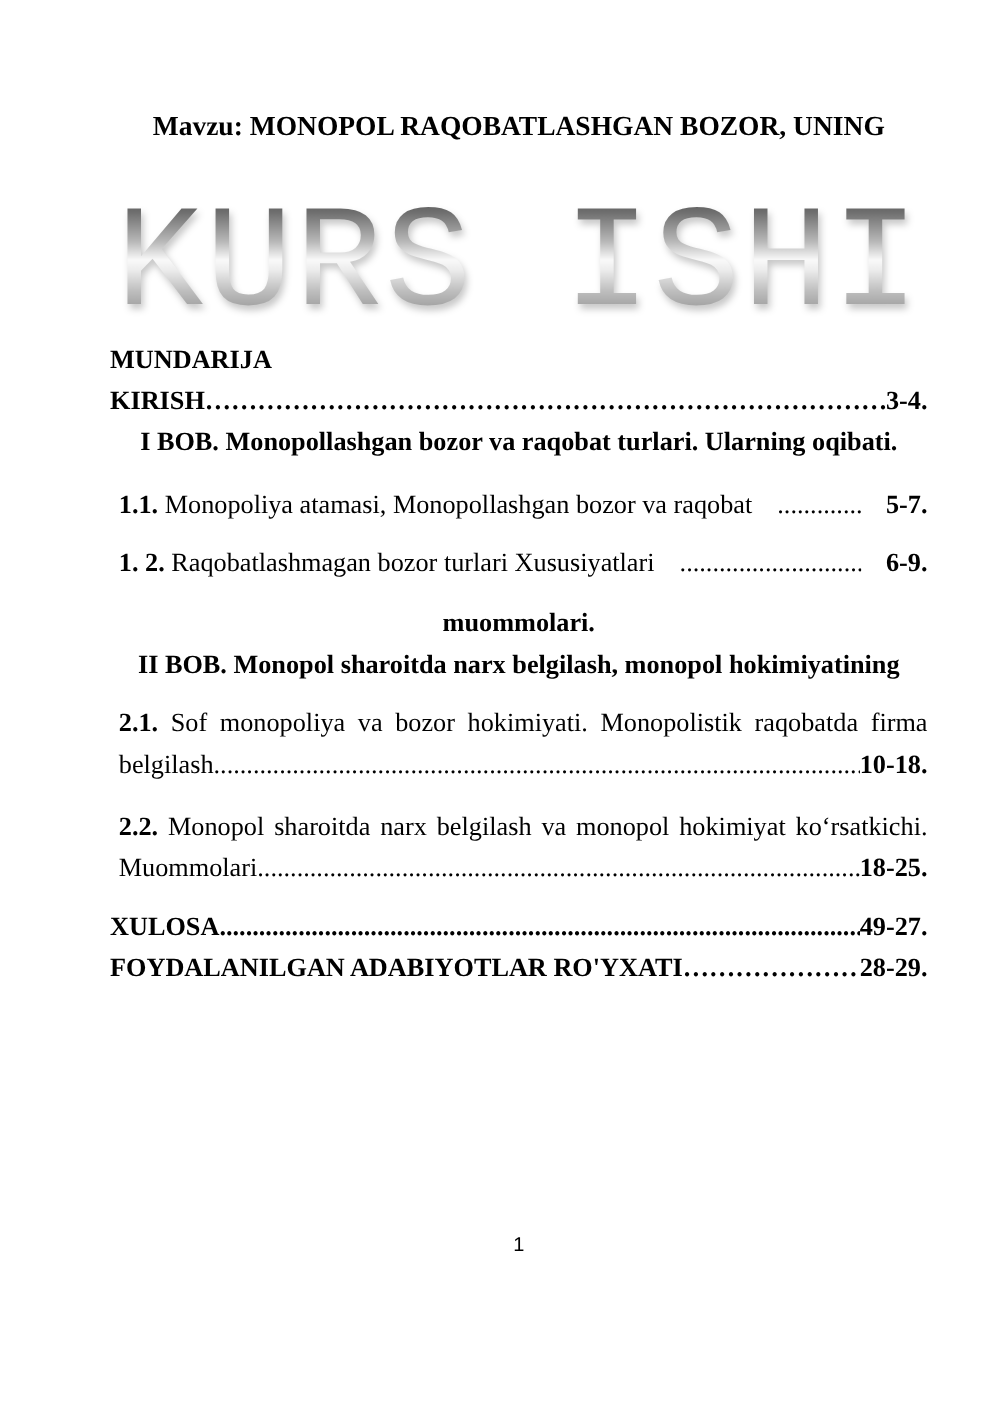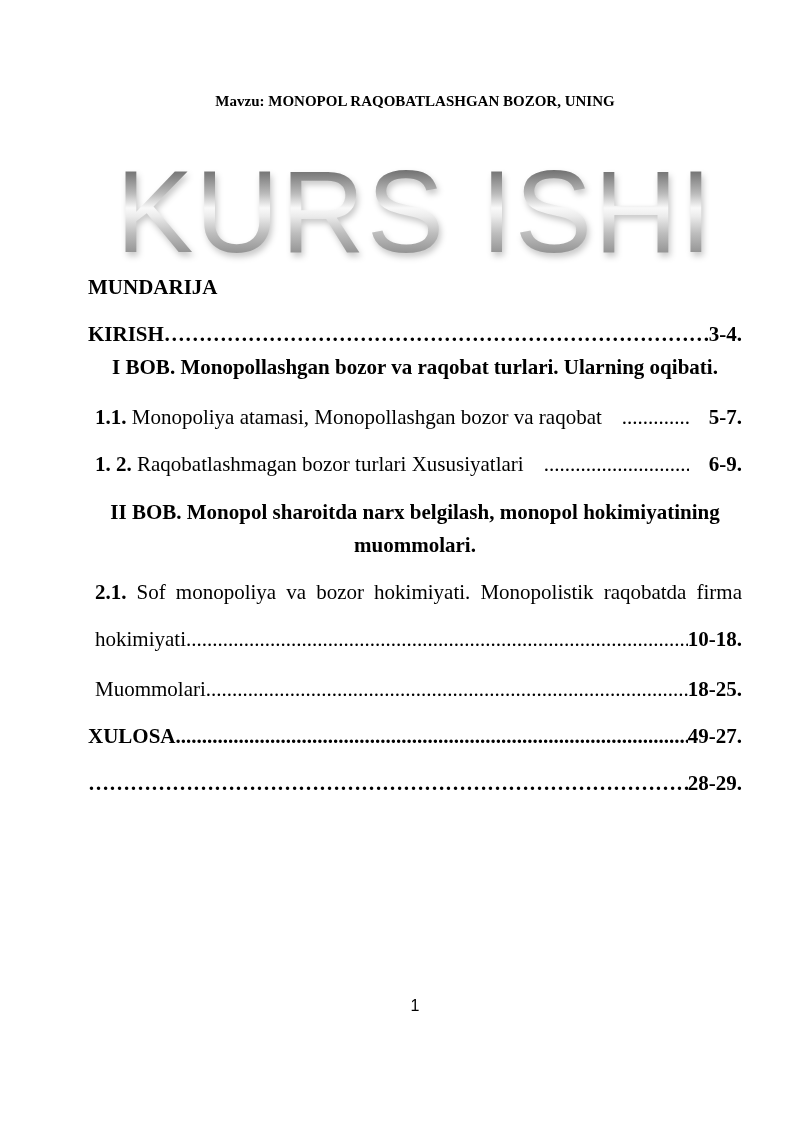--- a/index.html
+++ b/index.html
@@ -18,33 +18,33 @@
   }
   .page {
     box-sizing: border-box;
     width: 800px;
     height: 1131px;
     padding: 84px 58px 0 88px;
   }
   .doc-title {
     text-align: center;
     font-weight: bold;
-    font-size: 15px;
+    font-size: 22px;
     line-height: 34px;
   }
   .wordart {
     margin-top: 38px;
     height: 112px;
     display: flex;
     align-items: center;
     justify-content: center;
     filter: drop-shadow(2px 4px 3px rgba(0,0,0,0.22));
   }
   .wordart-text {
-    font-family: Liberation Sans, sans-serif;
+    font-family: Liberation Mono, monospace;
     font-weight: normal;
     font-size: 116px;
     letter-spacing: 2px;
     white-space: nowrap;
     background: linear-gradient(to bottom,
       #3f3f3f 0%,
       #6e6e6e 18%,
       #b9b9b9 36%,
       #f9f9f9 47%,
       #ececec 53%,
@@ -59,21 +59,20 @@
   .b { font-weight: bold; }
   .toc-heading {
     margin-top: 3px;
     font-weight: bold;
     line-height: 33px;
   }
   .toc-line {
     display: flex;
     align-items: baseline;
     line-height: 33px;
-    margin-top: 14px;
   }
   .toc-line .lbl { white-space: nowrap; }
   .toc-line .dots {
     flex: 1 1 auto;
     min-width: 0;
     overflow: hidden;
     white-space: nowrap;
   }
   .toc-line .pgs { white-space: nowrap; }
   .indent { padding-left: 7px; gap: 20px; }
@@ -128,48 +127,50 @@
       <span class="pgs b">5-7.</span>
   </div>
 
   <div class="toc-line indent mt14">
     <span class="lbl"><span class="b">1. 2.</span> <span>Raqobatlashmagan bozor turlari Xususiyatlari</span></span>
       <span class="dots">................................................................................................................................................................................</span>
       <span class="pgs b">6-9.</span>
   </div>
 
   <div class="chapter-heading mt15">
+    <div>muommolari.</div>
     <div>II BOB. Monopol sharoitda narx belgilash, monopol hokimiyatining</div>
-    <div>muommolari.</div>
   </div>
 
   <div class="indent mt14">
     <div class="justify-line"><span class="b">2.1.</span> <span>Sof monopoliya va bozor hokimiyati. Monopolistik raqobatda firma</span></div>
     <div class="toc-line">
-      <span class="lbl">hokimiyati</span>
+      <span class="lbl">belgilash</span>
         <span class="dots">................................................................................................................................................................................</span>
         <span class="pgs b">10-18.</span>
     </div>
   </div>
 
   <div class="indent mt17">
+    <div class="justify-line"><span class="b">2.2.</span> <span>Monopol sharoitda narx belgilash va monopol hokimiyat ko‘rsatkichi.</span></div>
     <div class="toc-line">
       <span class="lbl">Muommolari</span>
         <span class="dots">................................................................................................................................................................................</span>
         <span class="pgs b">18-25.</span>
     </div>
   </div>
 
   <div class="toc-line b mt14">
     <span class="lbl">XULOSA</span>
       <span class="dots">................................................................................................................................................................................</span>
       <span class="pgs">49-27.</span>
   </div>
 
   <div class="toc-line b">
+    <span class="lbl">FOYDALANILGAN ADABIYOTLAR RO'YXATI</span>
       <span class="dots">………………………………………………………………………………………………</span>
       <span class="pgs">28-29.</span>
   </div>
 
   <div class="footer">
     <span>1</span>
   </div>
 
 </div>
 

